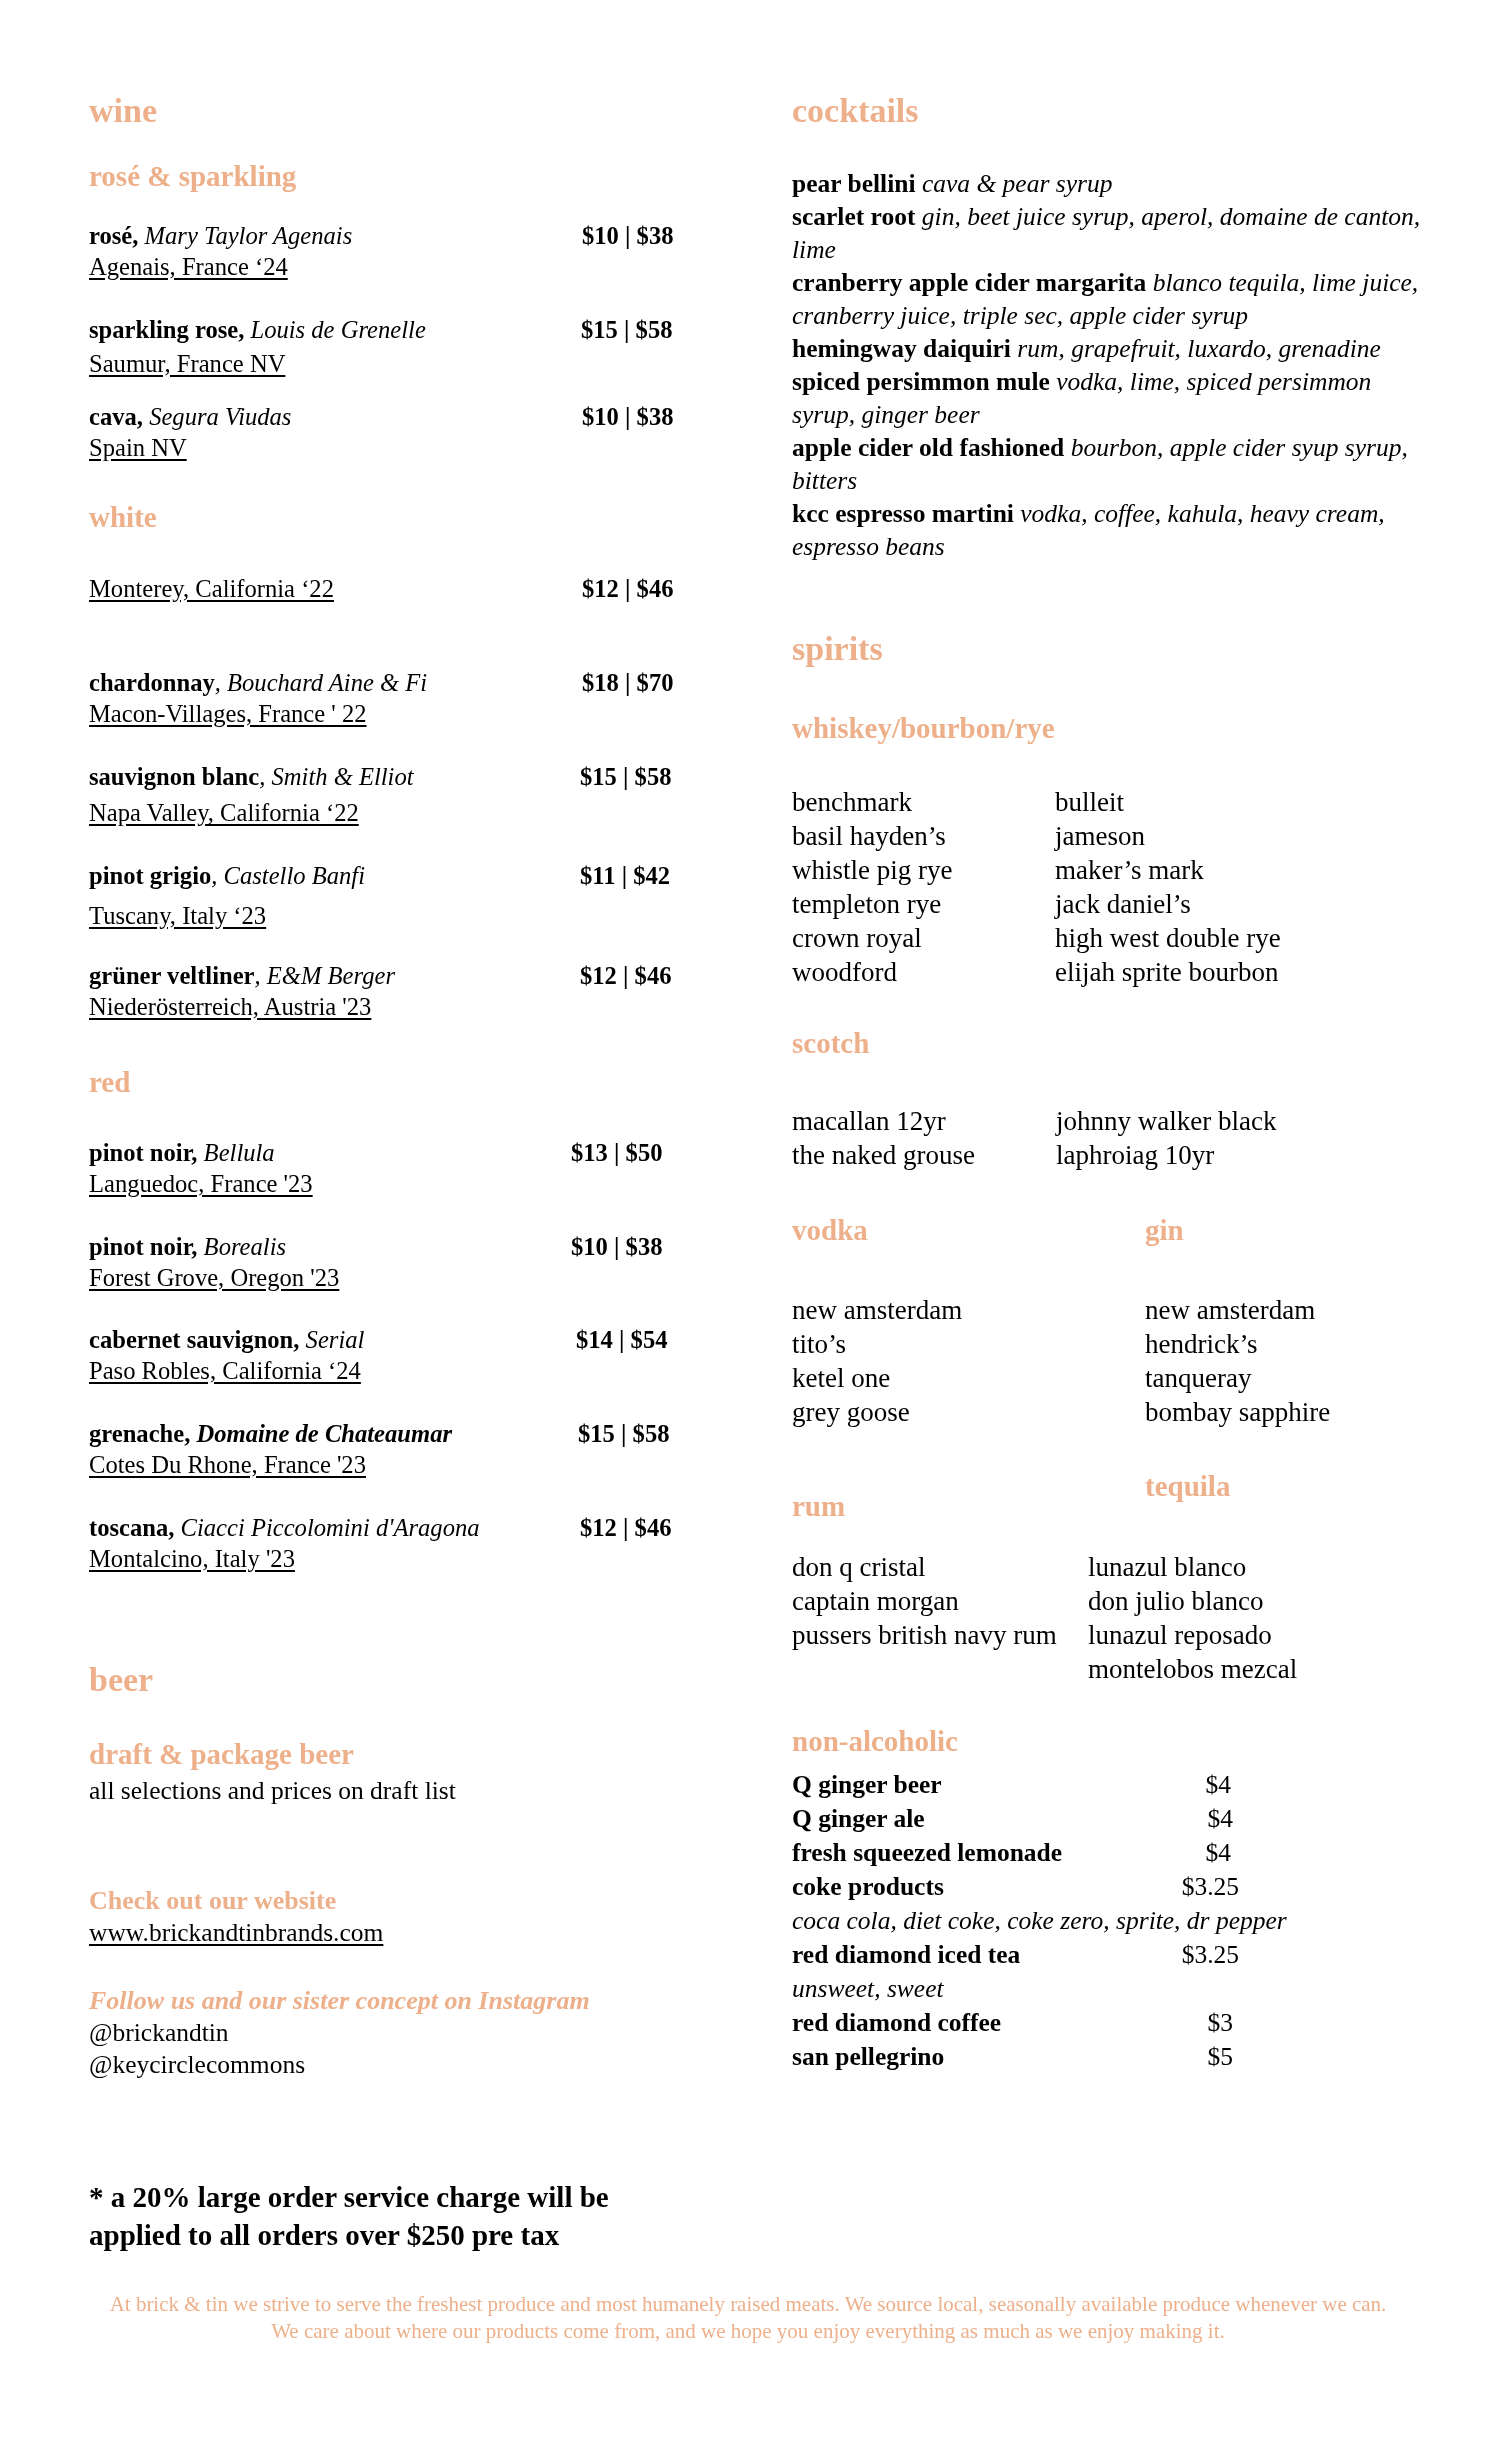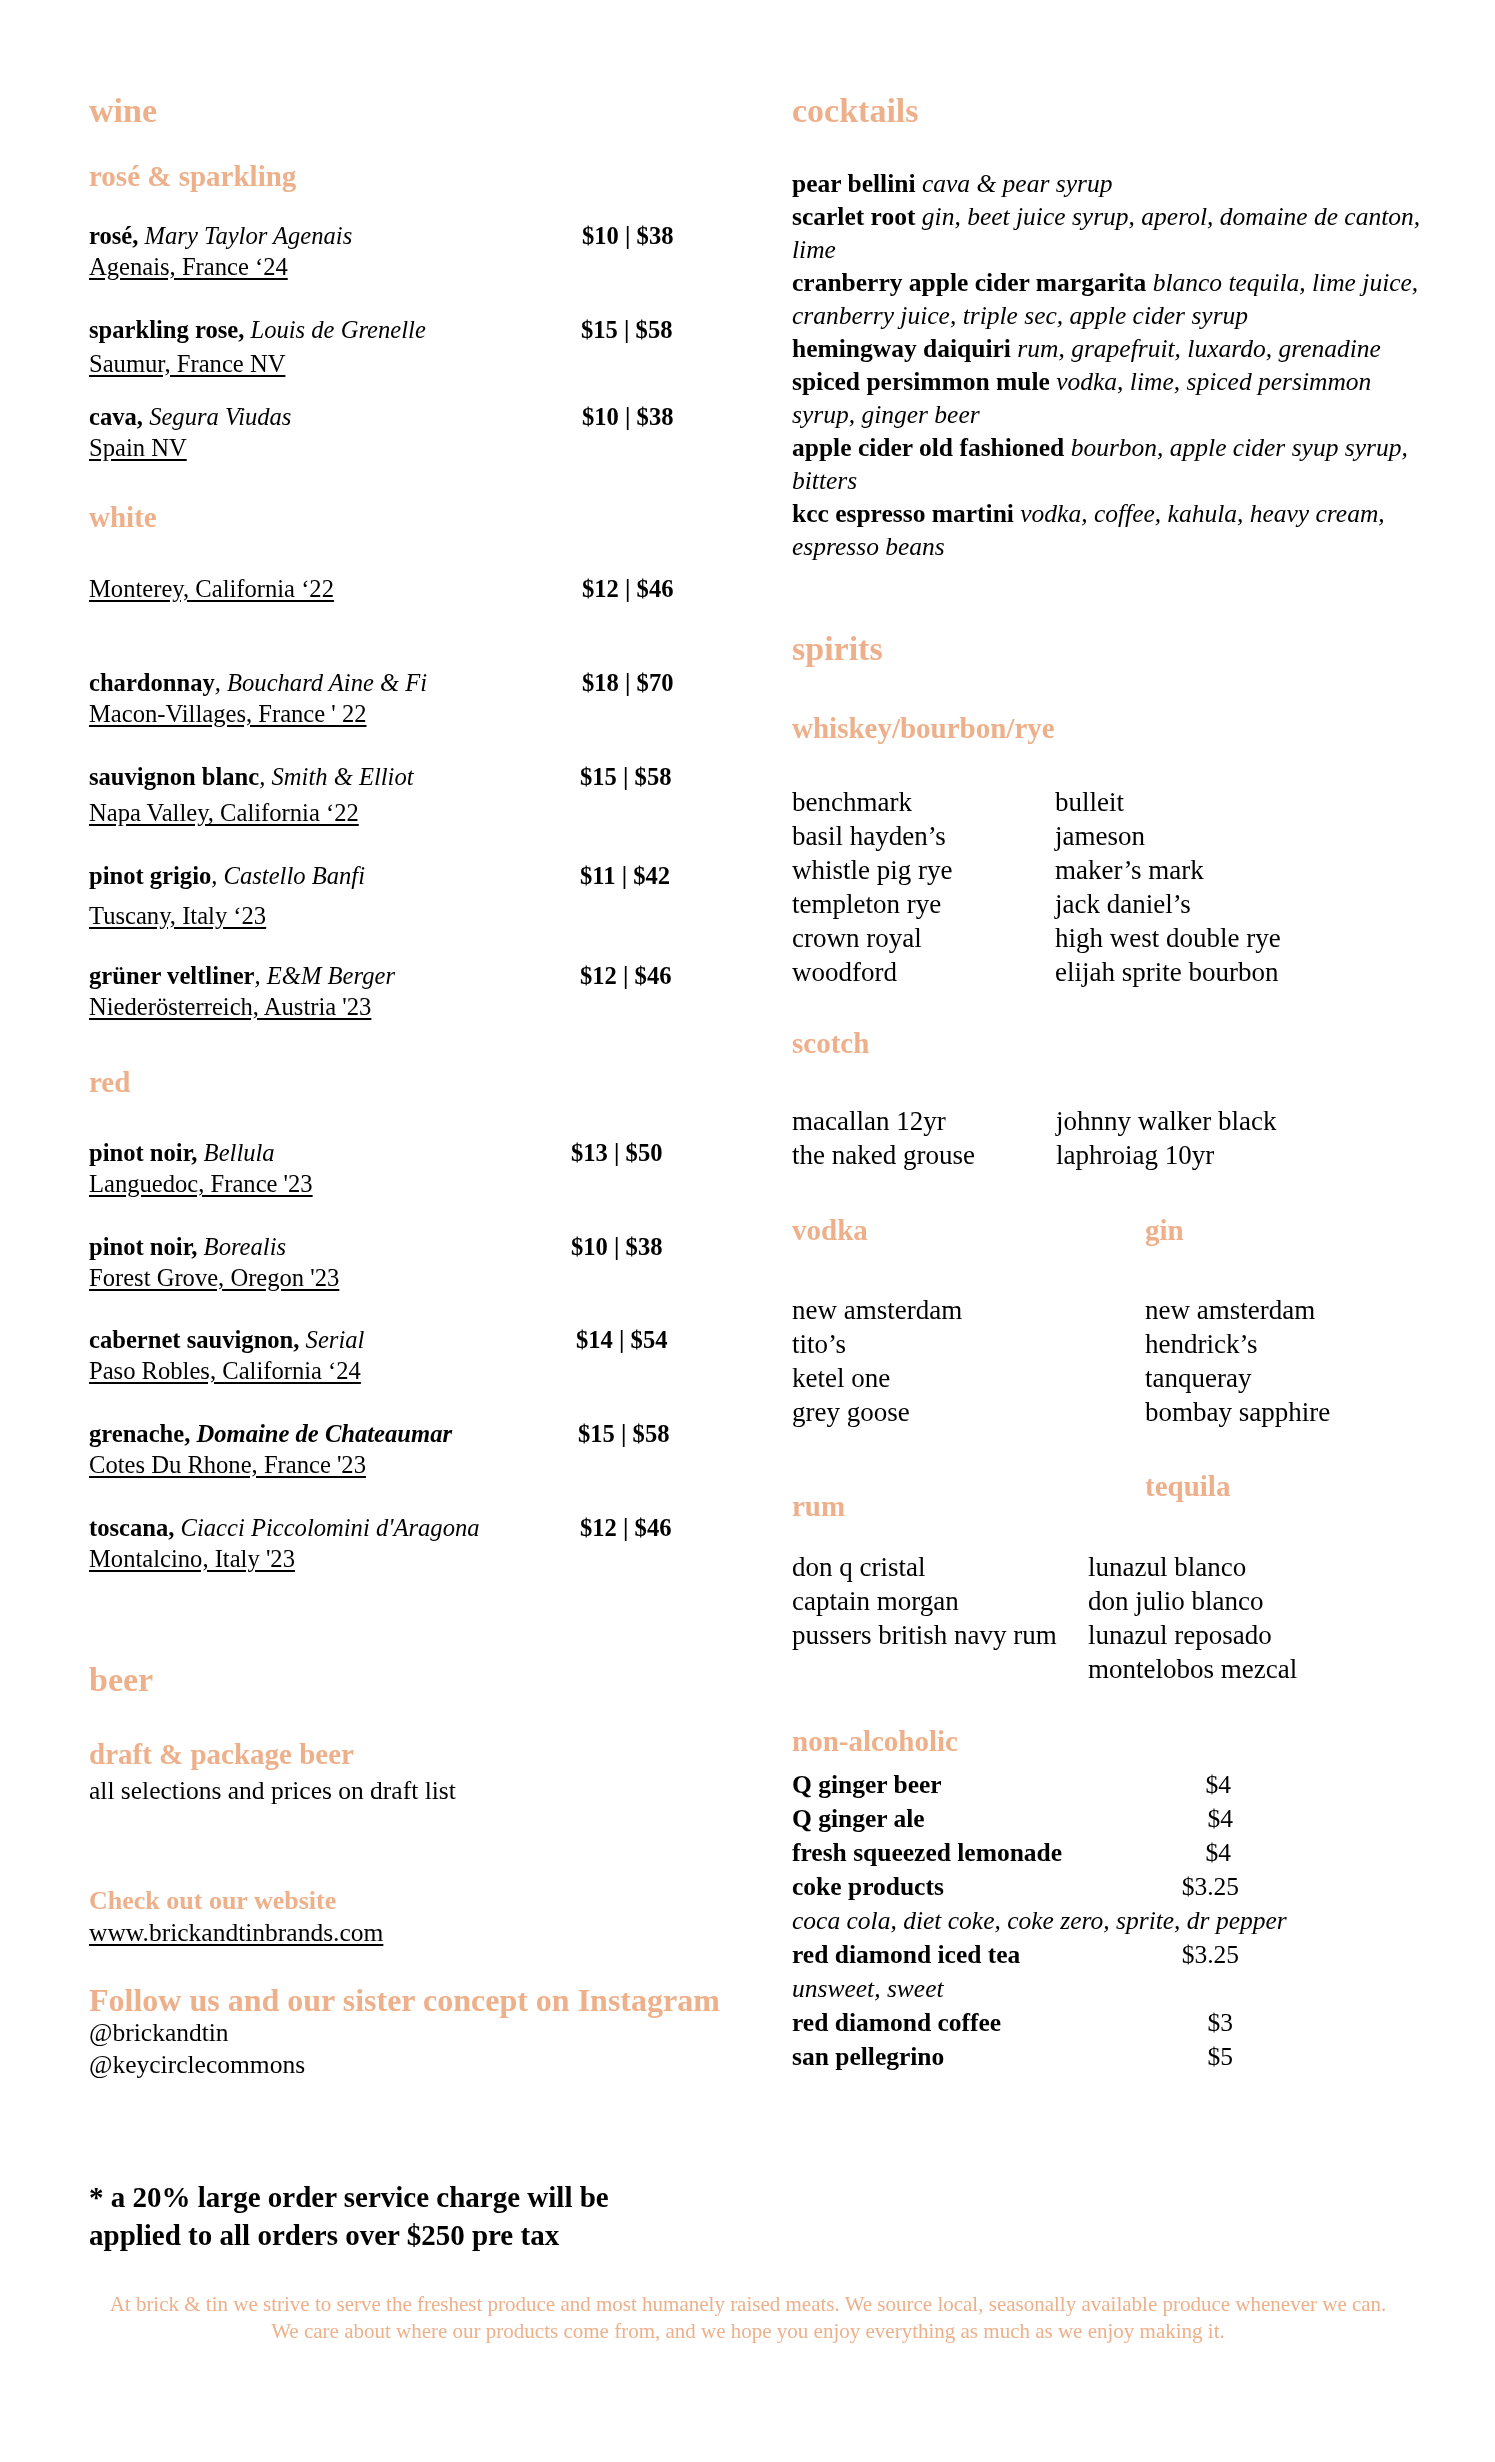--- a/index.html
+++ b/index.html
@@ -125,21 +125,21 @@
   <span class="price" style="left:491px;">$12 | $46</span>
 </div>
 
 <div class="abs h1" style="left:89px; top:1653px;margin-top:7px;">beer</div>
 <div class="abs h2" style="left:89px; top:1738px;">draft &amp; package beer</div>
 <div class="abs plain" style="left:89px; top:1775px;">all selections and prices on draft list</div>
 
 <div class="abs h3" style="left:89px; top:1884px; font-size:26px;">Check out our website</div>
 <div class="abs plain link" style="left:89px; top:1917px;">www.brickandtinbrands.com</div>
 
-<div class="abs h3" style="left:89px; top:1984px; font-size:32px;">Follow us and our sister concept on Instagram</div>
+<div class="abs h3" style="left:89px; top:1984px; font-size:26px;font-style:italic;">Follow us and our sister concept on Instagram</div>
 <div class="abs plain" style="left:89px; top:2017px;">@brickandtin</div>
 <div class="abs plain" style="left:89px; top:2049px;">@keycirclecommons</div>
 
 <div class="abs h1" style="left:792px; top:91px;">cocktails</div>
 
 <div class="cocktails">
   <div class="cocktail"><span class="cname">pear bellini</span> <span class="cdesc">cava &amp; pear syrup</span></div>
   <div class="cocktail"><span class="cname">scarlet root</span> <span class="cdesc">gin, beet juice syrup, aperol, domaine de canton, lime</span></div>
   <div class="cocktail"><span class="cname">cranberry apple cider margarita</span> <span class="cdesc">blanco tequila, lime juice, cranberry juice, triple sec, apple cider syrup</span></div>
   <div class="cocktail"><span class="cname">hemingway daiquiri</span> <span class="cdesc">rum, grapefruit, luxardo, grenadine</span></div>

